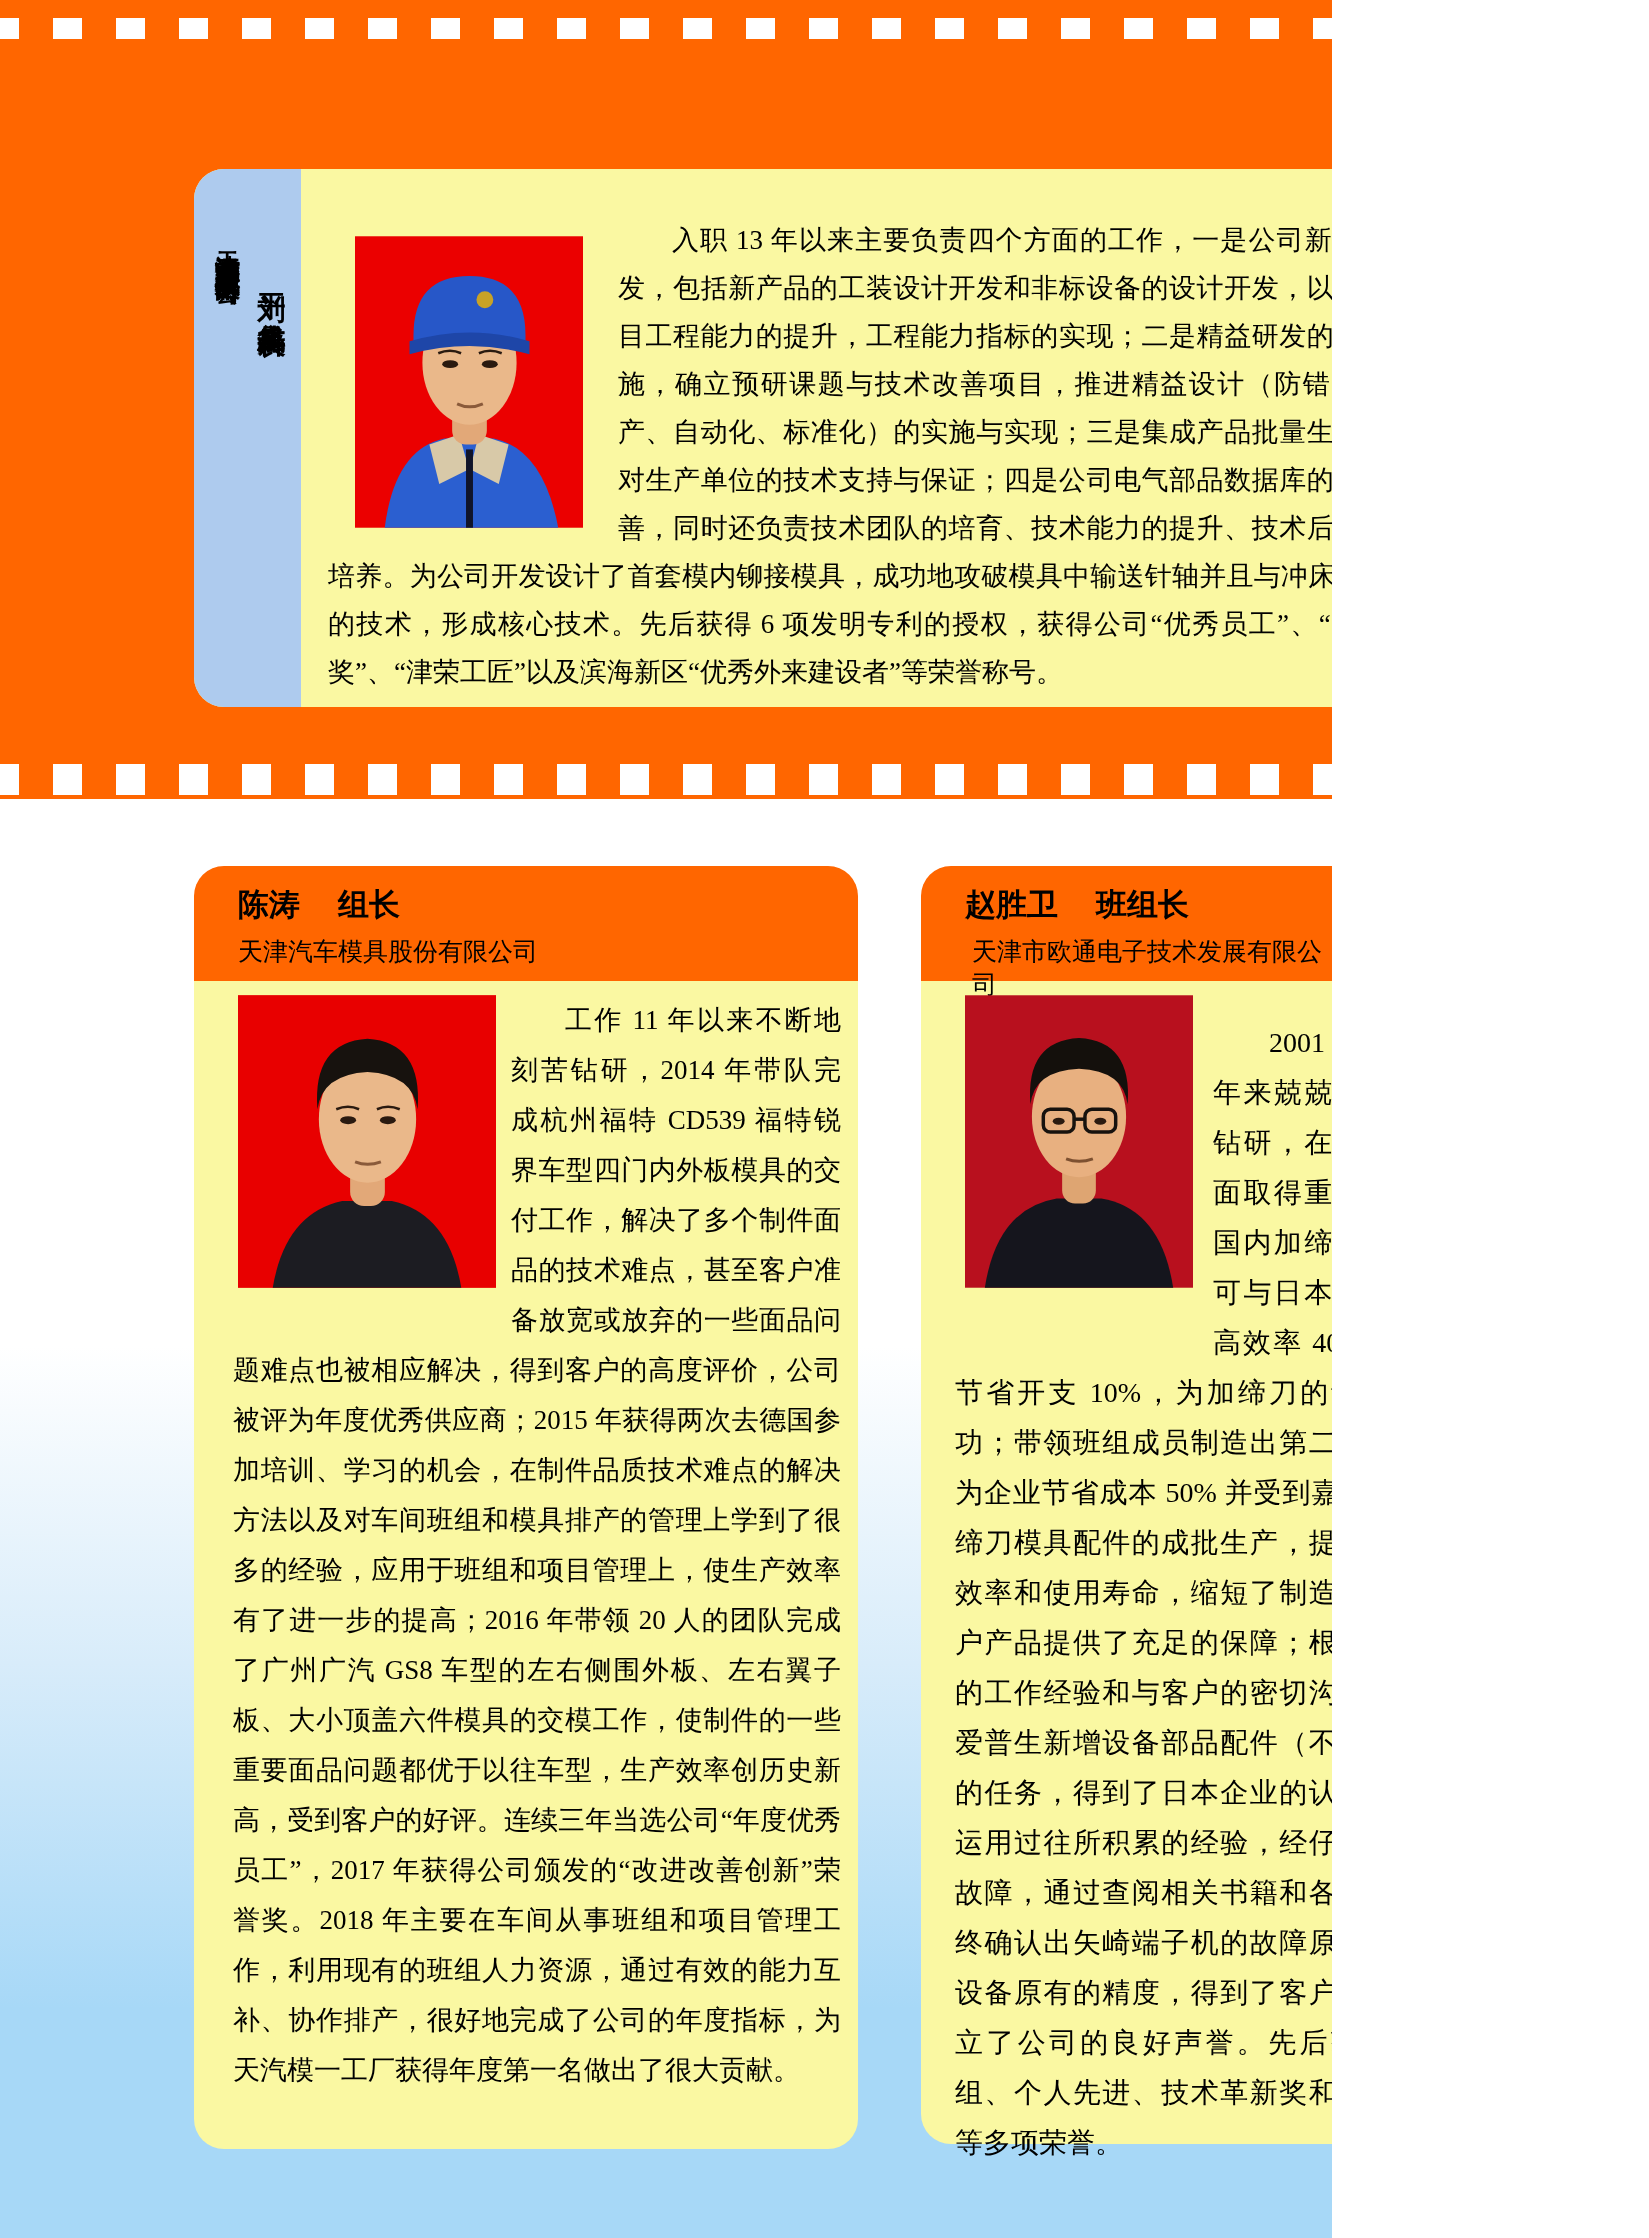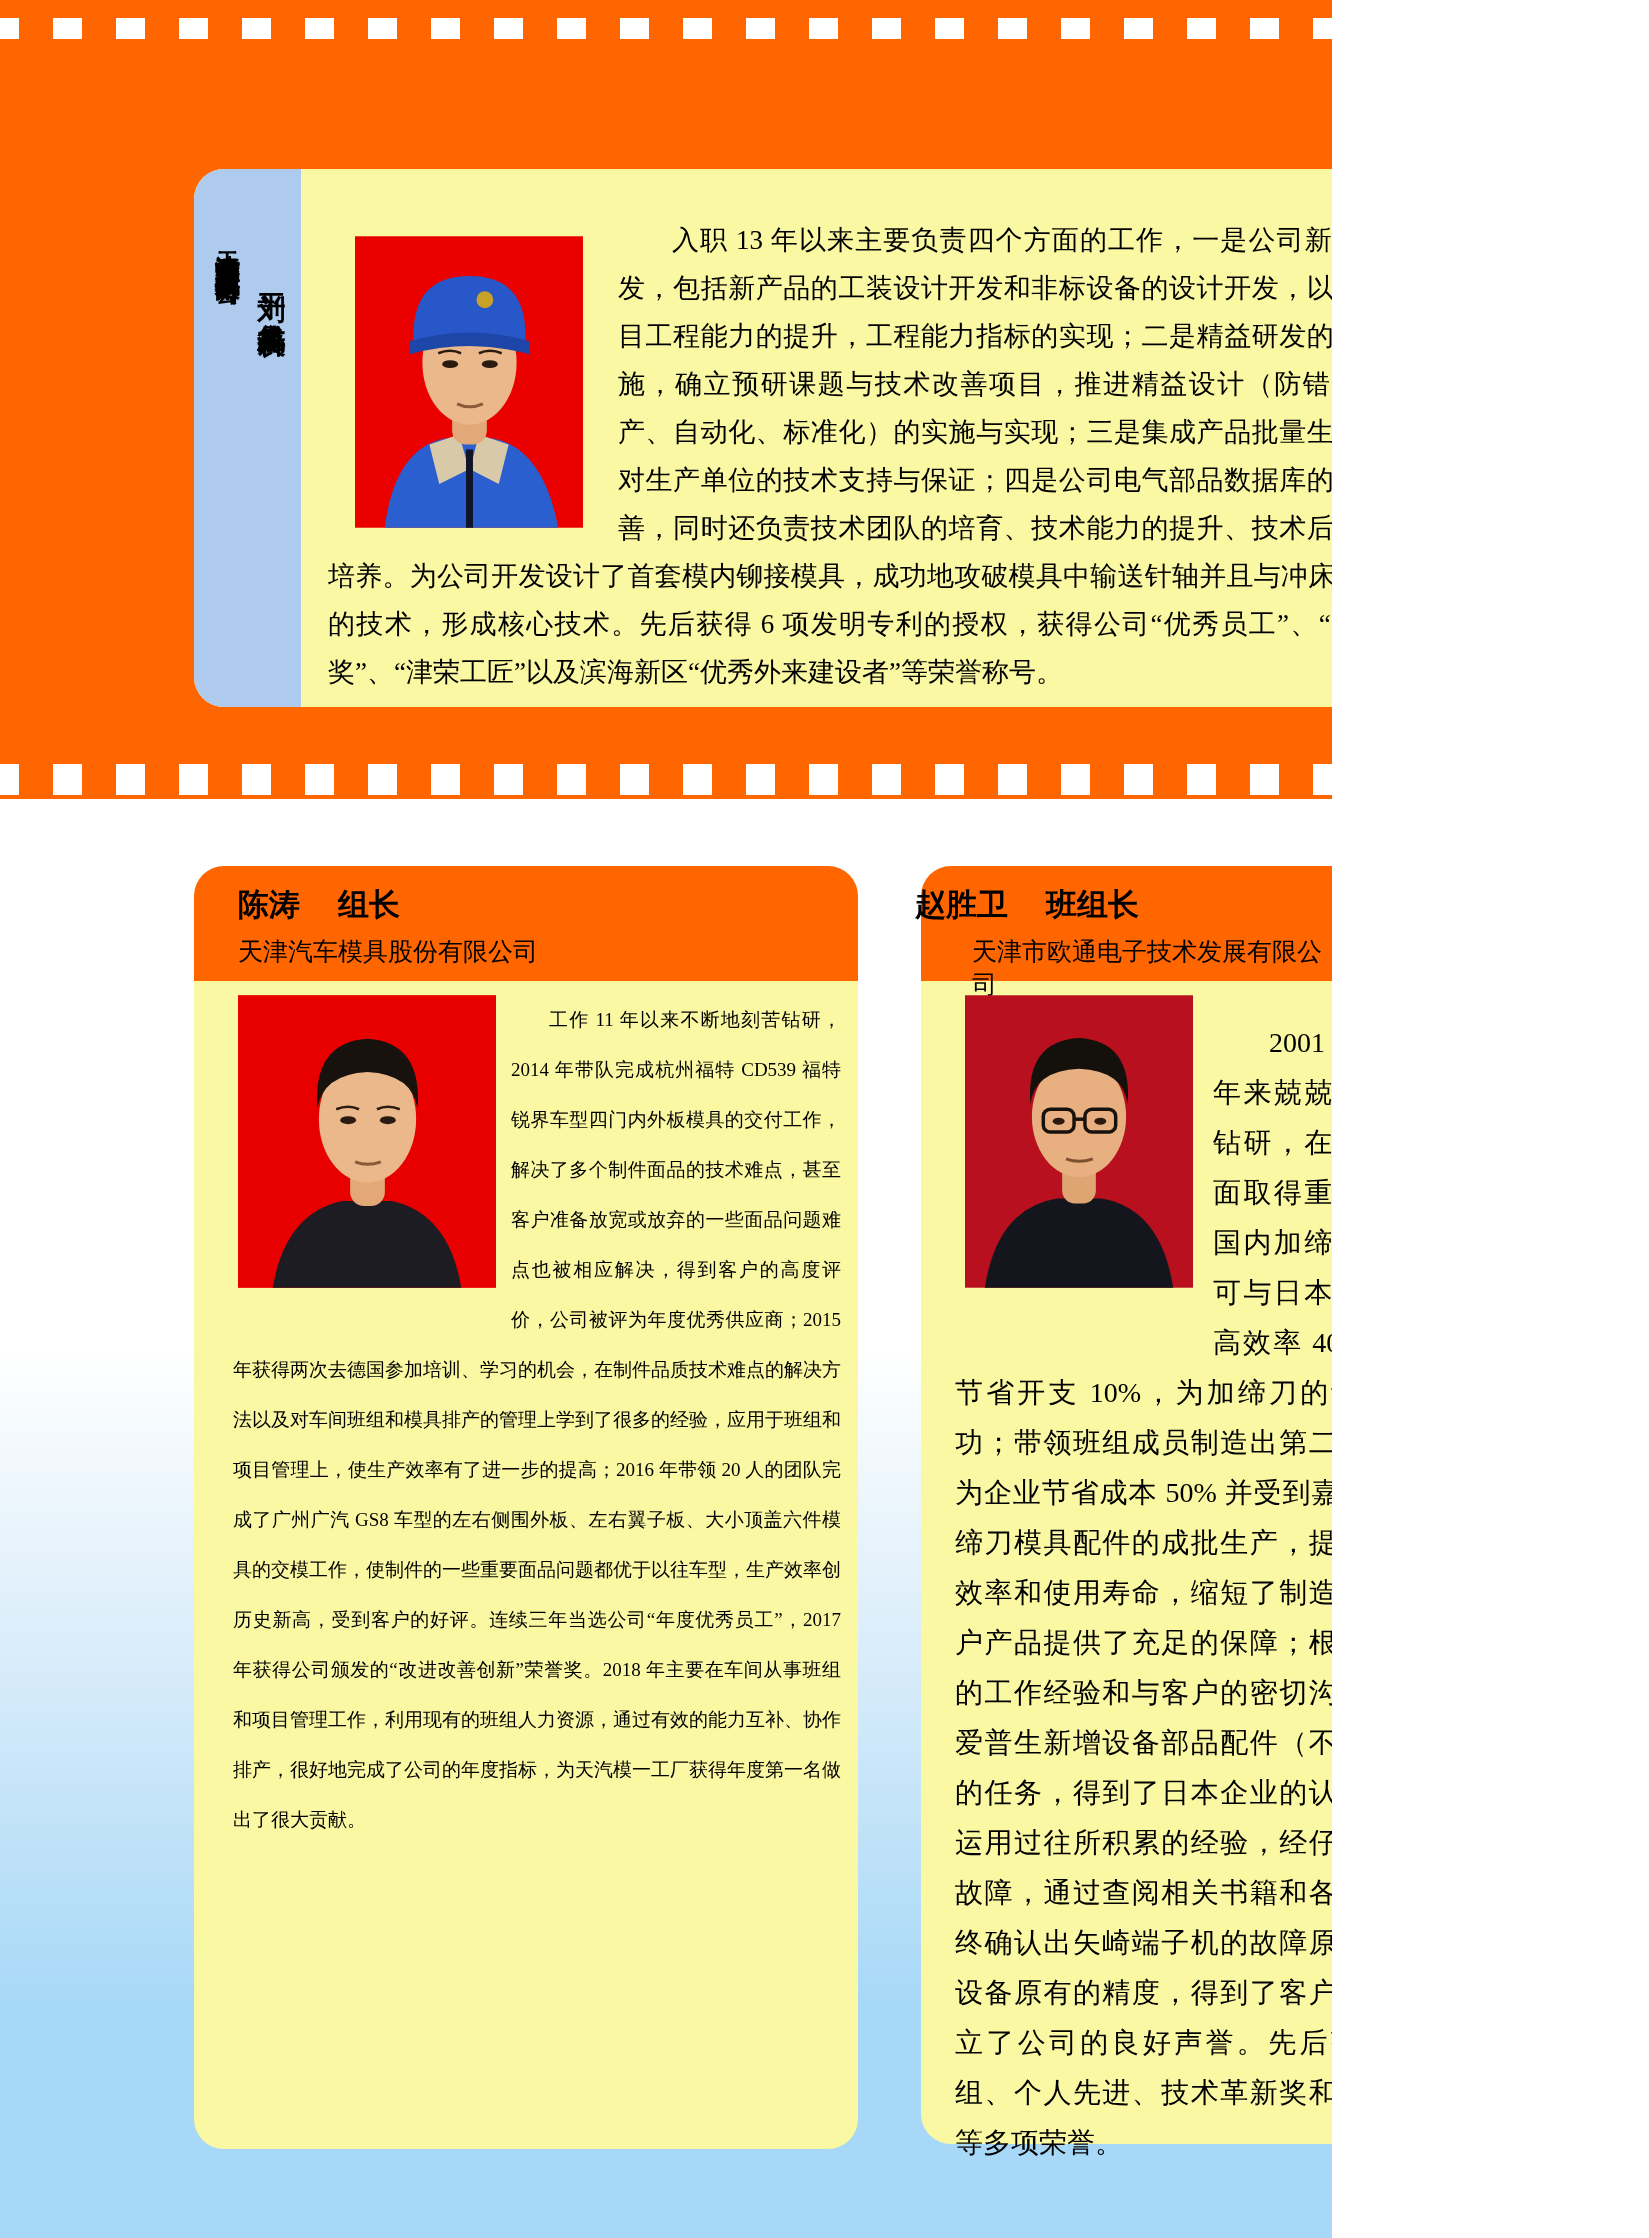--- a/index.html
+++ b/index.html
@@ -40,21 +40,21 @@
     font-weight:bold;font-size:31px;color:#000;}
   .hdr-title{display:inline-block;margin-left:38px;}
   .hdr-company{position:absolute;font-family:"Liberation Sans","DejaVu Sans",sans-serif;
     font-weight:normal;font-size:25px;color:#000;}
 
   .card-left-body{left:194px;top:981px;width:664px;height:1168px;border-radius:0 0 30px 30px;}
   .card-left-header{left:194px;top:866px;width:664px;height:115px;}
   .card-right-body{left:921px;top:981px;width:578px;height:1163px;border-radius:0 0 30px 30px;}
   .card-right-header{left:921px;top:866px;width:578px;height:115px;}
 
-  .bio-left{left:233px;top:995px;width:608px;font-size:19px;line-height:50px;}
+  .bio-left{left:233px;top:995px;width:608px;font-size:27px;line-height:50px;}
   .bio-left .spacer{width:278px;height:347px;}
   .bio-right{left:955px;top:1018px;width:529px;font-size:28px;line-height:50px;}
   .bio-right .spacer{width:258px;height:347px;}
 
   
   .photo{position:absolute;display:block;}
   .photo-top{left:355px;top:236px;width:228px;height:292px;}
   .photo-left{left:238px;top:995px;width:258px;height:293px;}
   .photo-right{left:965px;top:995px;width:228px;height:293px;}
 
@@ -121,21 +121,21 @@
     <ellipse cx="302" cy="252" rx="16" ry="8" fill="#2a1a10"></ellipse>
     <path d="M198 230 Q222 220 244 230" stroke="#2a1a10" stroke-width="5" fill="none"></path>
     <path d="M280 230 Q302 220 326 230" stroke="#2a1a10" stroke-width="5" fill="none"></path>
     <path d="M236 336 Q261 346 288 336" stroke="#8a5a3a" stroke-width="6" fill="none"></path>
   </svg>
 
   <div class="bio bio-left"><div class="spacer"></div><span>工作 11 年以来不断地刻苦钻研，2014 年带队完成杭州福特 CD539 福特锐界车型四门内外板模具的交付工作，解决了多个制件面品的技术难点，甚至客户准备放宽或放弃的一些面品问题难点也被相应解决，得到客户的高度评价，公司被评为年度优秀供应商；2015 年获得两次去德国参加培训、学习的机会，在制件品质技术难点的解决方法以及对车间班组和模具排产的管理上学到了很多的经验，应用于班组和项目管理上，使生产效率有了进一步的提高；2016 年带领 20 人的团队完成了广州广汽 GS8 车型的左右侧围外板、左右翼子板、大小顶盖六件模具的交模工作，使制件的一些重要面品问题都优于以往车型，生产效率创历史新高，受到客户的好评。连续三年当选公司“年度优秀员工”，2017 年获得公司颁发的“改进改善创新”荣誉奖。2018 年主要在车间从事班组和项目管理工作，利用现有的班组人力资源，通过有效的能力互补、协作排产，很好地完成了公司的年度指标，为天汽模一工厂获得年度第一名做出了很大贡献。</span></div>
 
   <div class="card card-right-header card-header"></div>
   <div class="card card-right-body"></div>
-  <div class="hdr-name" style="left:915px;top:884px;"><span>赵胜卫</span><span class="hdr-title">班组长</span></div>
+  <div class="hdr-name" style="left:965px;top:884px;"><span>赵胜卫</span><span class="hdr-title">班组长</span></div>
   <div class="hdr-company" style="left:965px;top:935px;margin-left:7px;">天津市欧通电子技术发展有限公司</div>
 
   <svg class="photo photo-right" viewBox="0 0 460 590">
     <rect x="0" y="0" width="460" height="590" fill="#B8101E"></rect>
     <path d="M40 590 Q65 430 185 410 L275 410 Q395 430 420 590 Z" fill="#15151d"></path>
     <rect x="196" y="325" width="68" height="95" rx="26" fill="#DEA572"></rect>
     <ellipse cx="230" cy="245" rx="95" ry="122" fill="#E8B080"></ellipse>
     <path d="M132 220 Q122 92 230 86 Q338 92 328 220 Q320 152 230 148 Q140 152 132 220 Z" fill="#14100c"></path>
     <rect x="158" y="230" width="62" height="46" rx="14" fill="none" stroke="#17120e" stroke-width="7"></rect>
     <rect x="242" y="230" width="62" height="46" rx="14" fill="none" stroke="#17120e" stroke-width="7"></rect>

